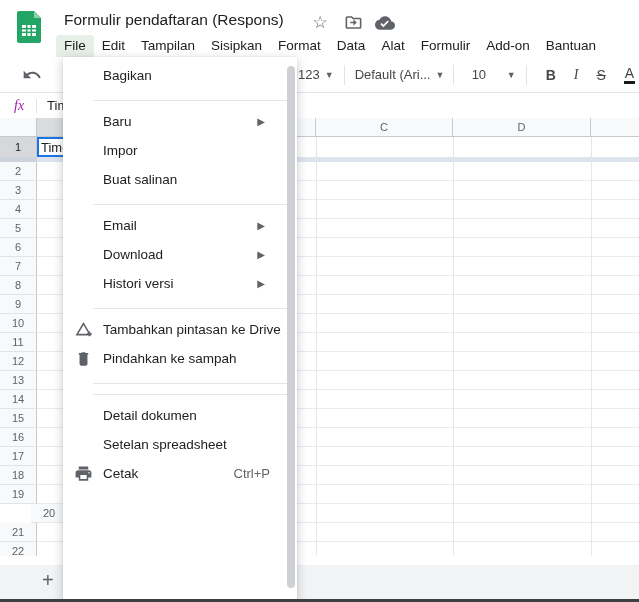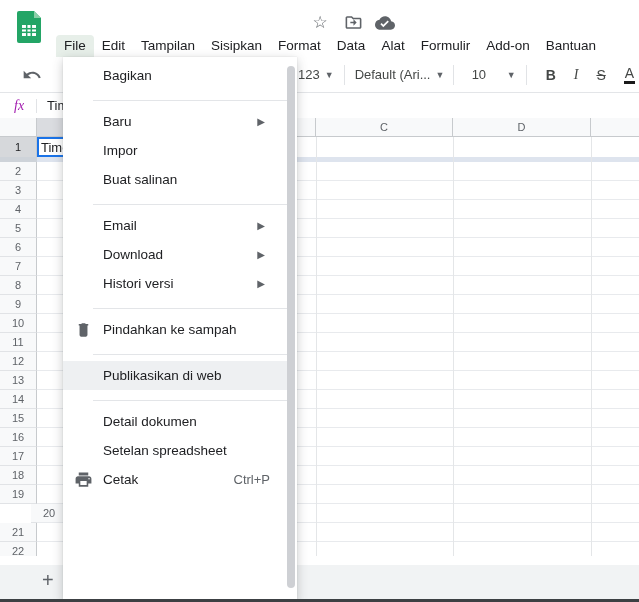--- a/index.html
+++ b/index.html
@@ -94,20 +94,21 @@
       <path d="M17 0 l7 7 h-7 z" fill="#8ccfa9"></path>
       <rect x="5" y="14" width="14" height="11" fill="#ffffff"></rect>
       <g stroke="#23a566" stroke-width="1.5">
         <line x1="5" y1="17.7" x2="19" y2="17.7"></line>
         <line x1="5" y1="21.3" x2="19" y2="21.3"></line>
         <line x1="9.7" y1="14" x2="9.7" y2="25"></line>
         <line x1="14.3" y1="14" x2="14.3" y2="25"></line>
       </g>
     </svg>
   </div>
+  <div class="abs doc-title">Formulir pendaftaran (Respons)</div>
   <div class="abs tbar-ico star">☆</div>
   <div class="abs tbar-ico move-i">
     <svg width="19" height="19" viewBox="0 0 24 24">
         <path fill="#5f6368" d="M20 6h-8l-2-2H4c-1.1 0-2 .9-2 2v12c0 1.1.9 2 2 2h16c1.1 0 2-.9 2-2V8c0-1.1-.9-2-2-2zm0 12H4V6h5.17l2 2H20v10zm-8.01-2L16 12l-4.01-4v3H8v2h3.99v3z"></path>
       </svg>
   </div>
   <div class="abs tbar-ico cloud-i">
     <svg width="20" height="20" viewBox="0 0 24 24">
         <path fill="#5f6368" d="M19.35 10.04C18.67 6.59 15.64 4 12 4 9.11 4 6.6 5.64 5.35 8.04 2.34 8.36 0 10.91 0 14c0 3.31 2.69 6 6 6h13c2.76 0 5-2.24 5-5 0-2.64-2.05-4.78-4.65-4.96zM10 17l-3.5-3.5 1.41-1.41L10 14.17 15.18 9l1.41 1.41L10 17z"></path>
       </svg>
@@ -251,28 +252,35 @@
         <span>Download</span>
         <span class="mi-arrow">▶</span>
       </div>
       <div class="menu-item">
         <span>Histori versi</span>
         <span class="mi-arrow">▶</span>
       </div>
       <div class="menu-sep"></div>
       <div class="menu-item">
         <span class="mi-icon"><svg width="19" height="19" viewBox="0 0 24 24">
+            <path fill="none" stroke="#5f6368" stroke-width="2" d="M12 4.5 20.3 18.5 H3.7 Z"></path>
+            <g stroke="#5f6368" stroke-width="2">
+              <line x1="16.5" y1="17.5" x2="22.5" y2="17.5"></line>
+              <line x1="19.5" y1="14.5" x2="19.5" y2="20.5"></line>
+            </g>
+          </svg></span>
+        <span>Tambahkan pintasan ke Drive</span>
+      </div>
+      <div class="menu-item">
+        <span class="mi-icon"><svg width="19" height="19" viewBox="0 0 24 24">
             <path fill="#5f6368" d="M7 19c0 1.1.9 2 2 2h6c1.1 0 2-.9 2-2V7H7v12zM9.17 5l.83-1h4l.83 1H18v2H6V5h3.17z"></path>
           </svg></span>
         <span>Pindahkan ke sampah</span>
       </div>
       <div class="menu-sep"></div>
-      <div class="menu-item hl">
-        <span>Publikasikan di web</span>
-      </div>
       <div class="menu-sep"></div>
       <div class="menu-item">
         <span>Detail dokumen</span>
       </div>
       <div class="menu-item">
         <span>Setelan spreadsheet</span>
       </div>
       <div class="menu-item">
         <span class="mi-icon"><svg width="19" height="19" viewBox="0 0 24 24">
             <path fill="#5f6368" d="M19 8H5c-1.66 0-3 1.34-3 3v6h4v4h12v-4h4v-6c0-1.66-1.34-3-3-3zm-3 11H8v-5h8v5zm3-7c-.55 0-1-.45-1-1s.45-1 1-1 1 .45 1 1-.45 1-1 1zm-1-9H6v4h12V3z"></path>

